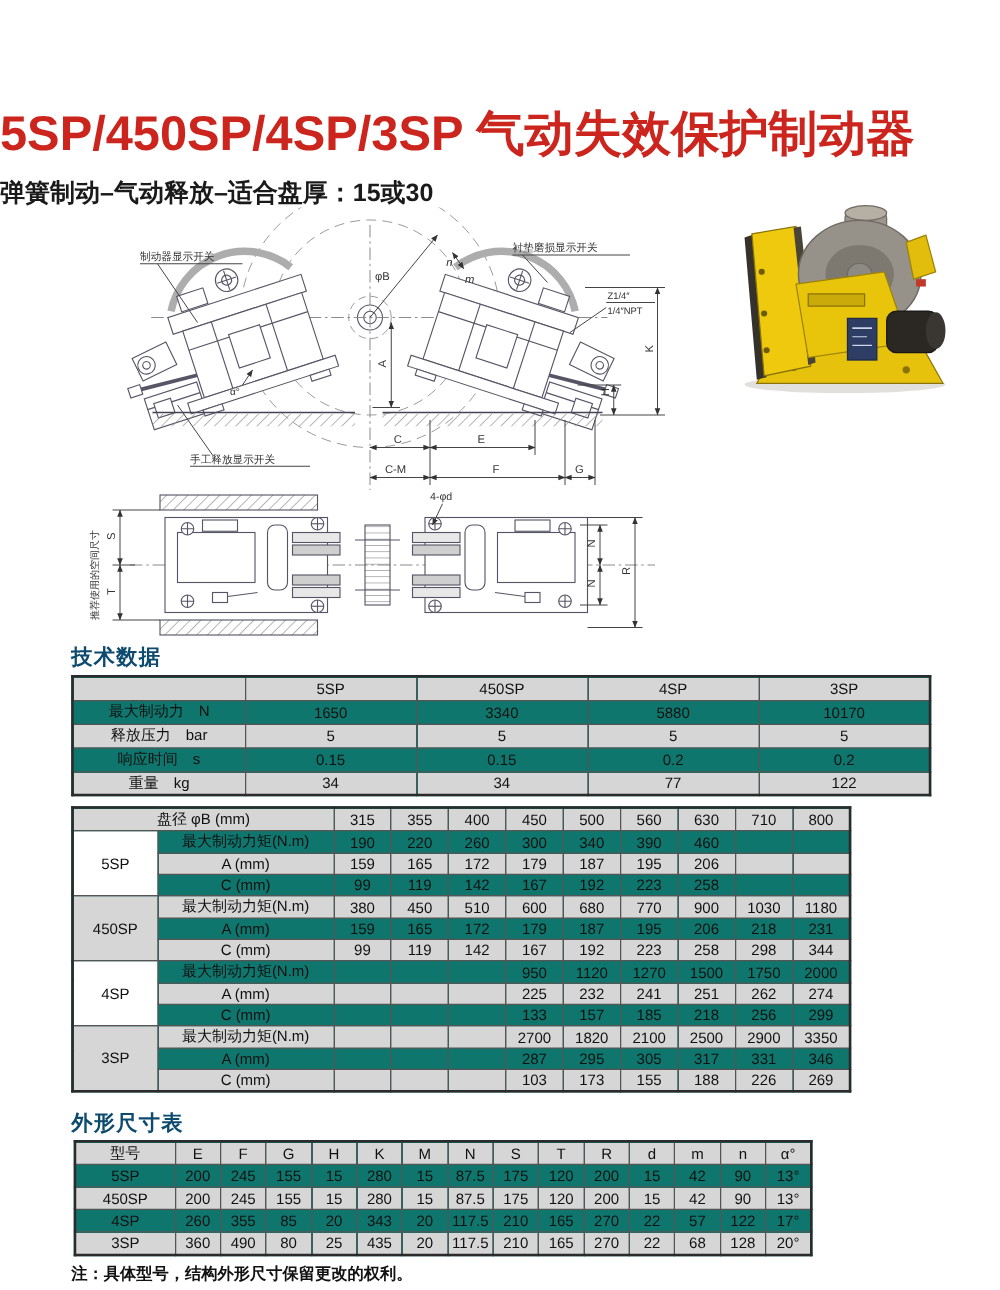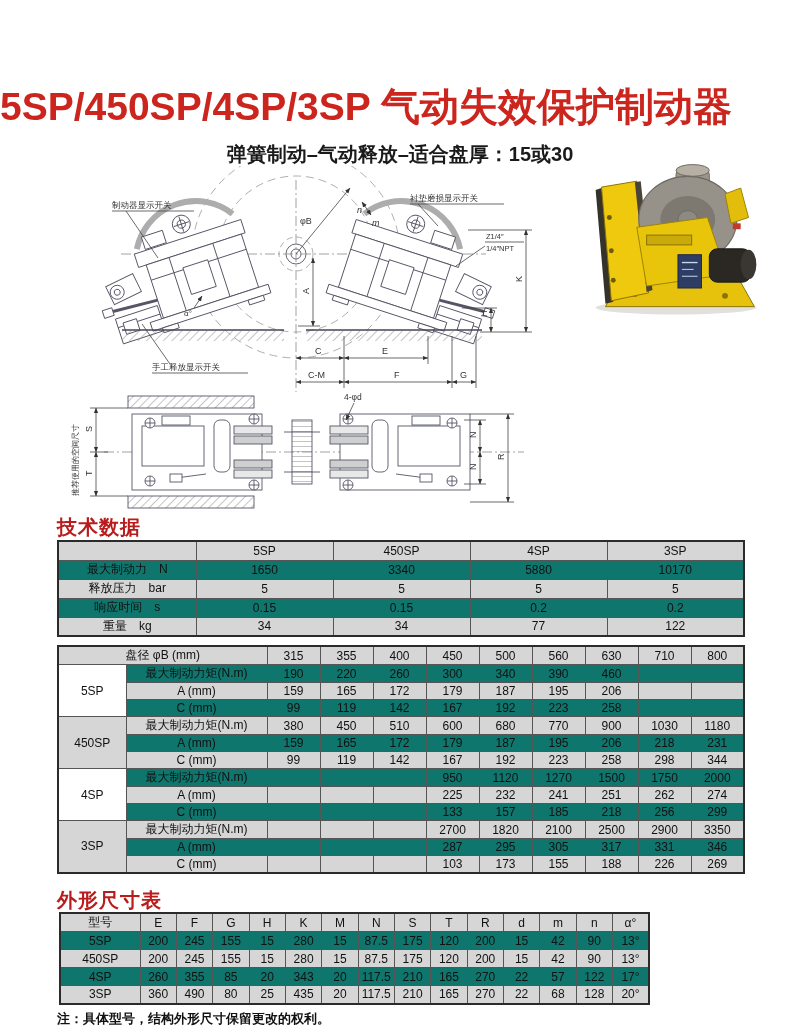--- a/index.html
+++ b/index.html
@@ -1,21 +1,21 @@
 <!DOCTYPE html>
 <html><head>
 <meta charset="utf-8">
 <style>
   *{margin:0;padding:0;box-sizing:border-box}
   html,body{width:800px;height:1032px}
   body{position:relative;background:#fff;font-family:"Liberation Sans",sans-serif;color:#111;overflow:hidden}
   .abs{position:absolute}
   .title{top:80px;left:0;width:636px;text-align:center;font-size:39px;font-weight:bold;color:#cb251e;letter-spacing:0px;white-space:nowrap}
-  .subtitle{top:141px;left:0;width:800px;text-align:center;font-size:20px;font-weight:bold;color:#1a1a1a}
-  .sec-heading{font-size:20px;font-weight:bold;color:#b91c1c;letter-spacing:1px}
+  .subtitle{top:141px;left:0;width:800px;font-size:20px;font-weight:bold;color:#1a1a1a}
+  .sec-heading{font-size:17px;font-weight:bold;color:#0c4a6e;letter-spacing:1px}
   table{border-collapse:collapse;table-layout:fixed;font-size:12px;text-align:center;border:2px solid #2b2b2b;background:#0f766e}
   td{border:1px solid #555;overflow:hidden;white-space:nowrap;padding:0}
   #tech-table td{height:19px}
   #torque-table td{height:17px}
   #dim-table td{height:18px}
   tr.gray td{background:#d6d6d6}
   table td.cw{background:#fff}
   table td.cg{background:#d6d6d6}
   .note{font-size:13px;font-weight:bold;color:#111}
   svg text{font-family:"Liberation Sans",sans-serif;fill:#333}
@@ -288,21 +288,21 @@
       <tr class="gray">
         <td>重量　kg</td>
         <td>34</td>
         <td>34</td>
         <td>77</td>
         <td>122</td>
       </tr>
     </tbody>
 </table>
 
-<table id="torque-table" class="abs" style="left:57px;top:645px;width:688px">
+<table id="torque-table" class="abs" style="left:57px;top:645px;width:624px">
   <colgroup>
       <col style="width:68px">
       <col style="width:141px">
       <col>
       <col>
       <col>
       <col>
       <col>
       <col>
       <col>

